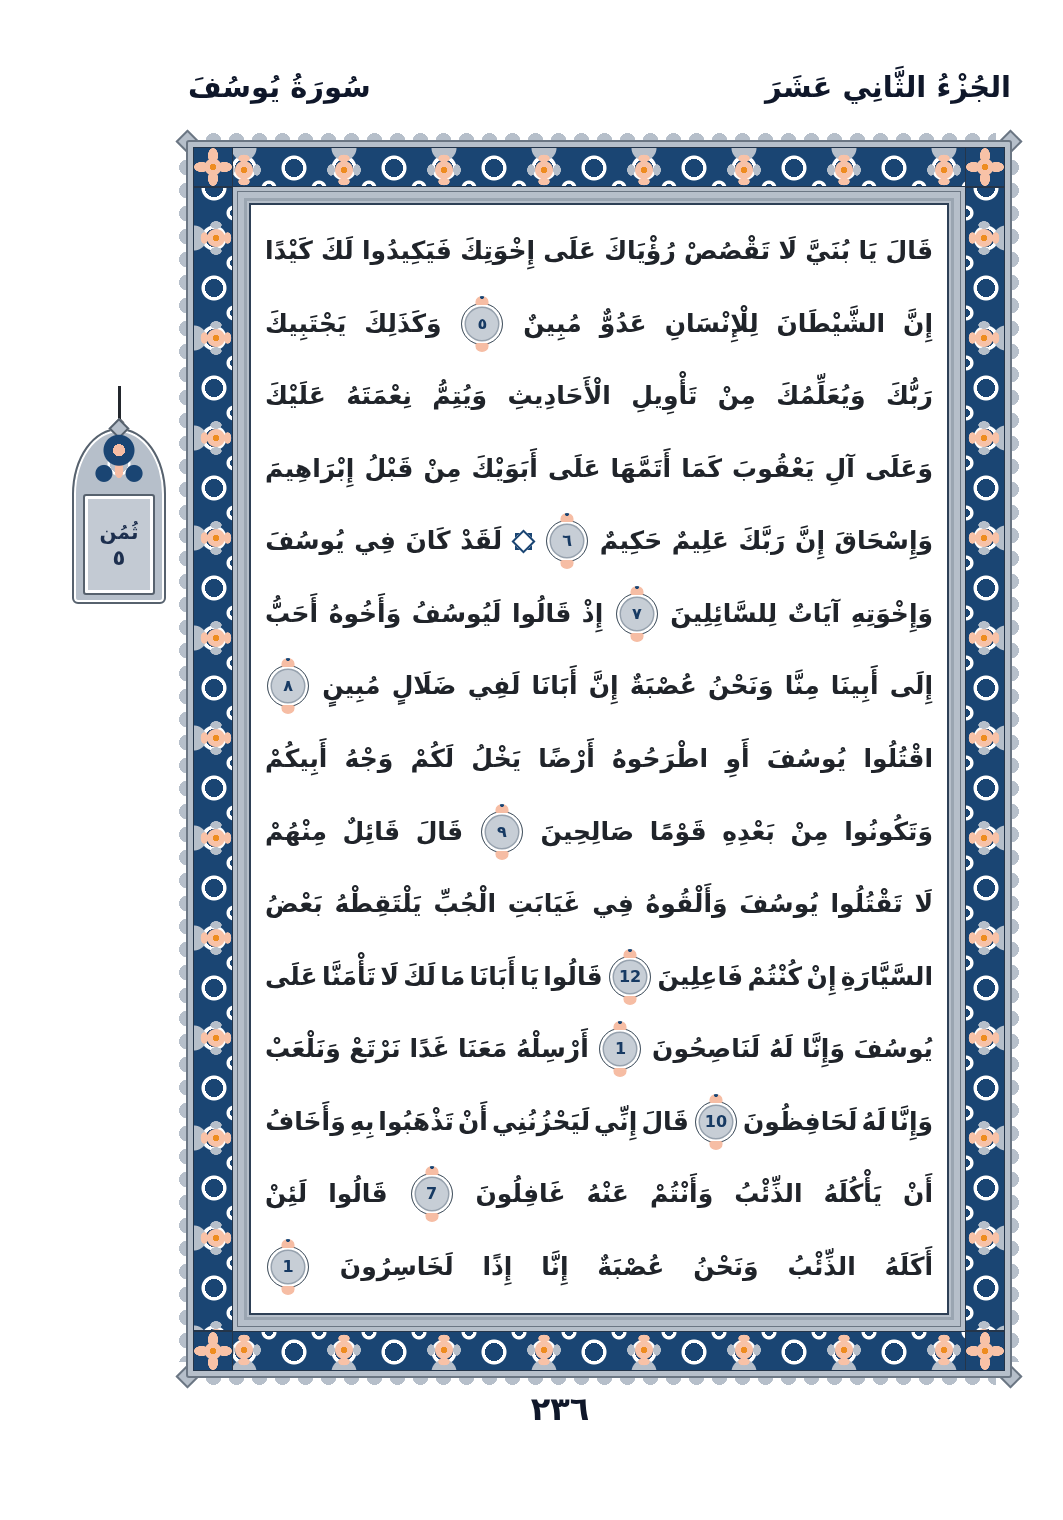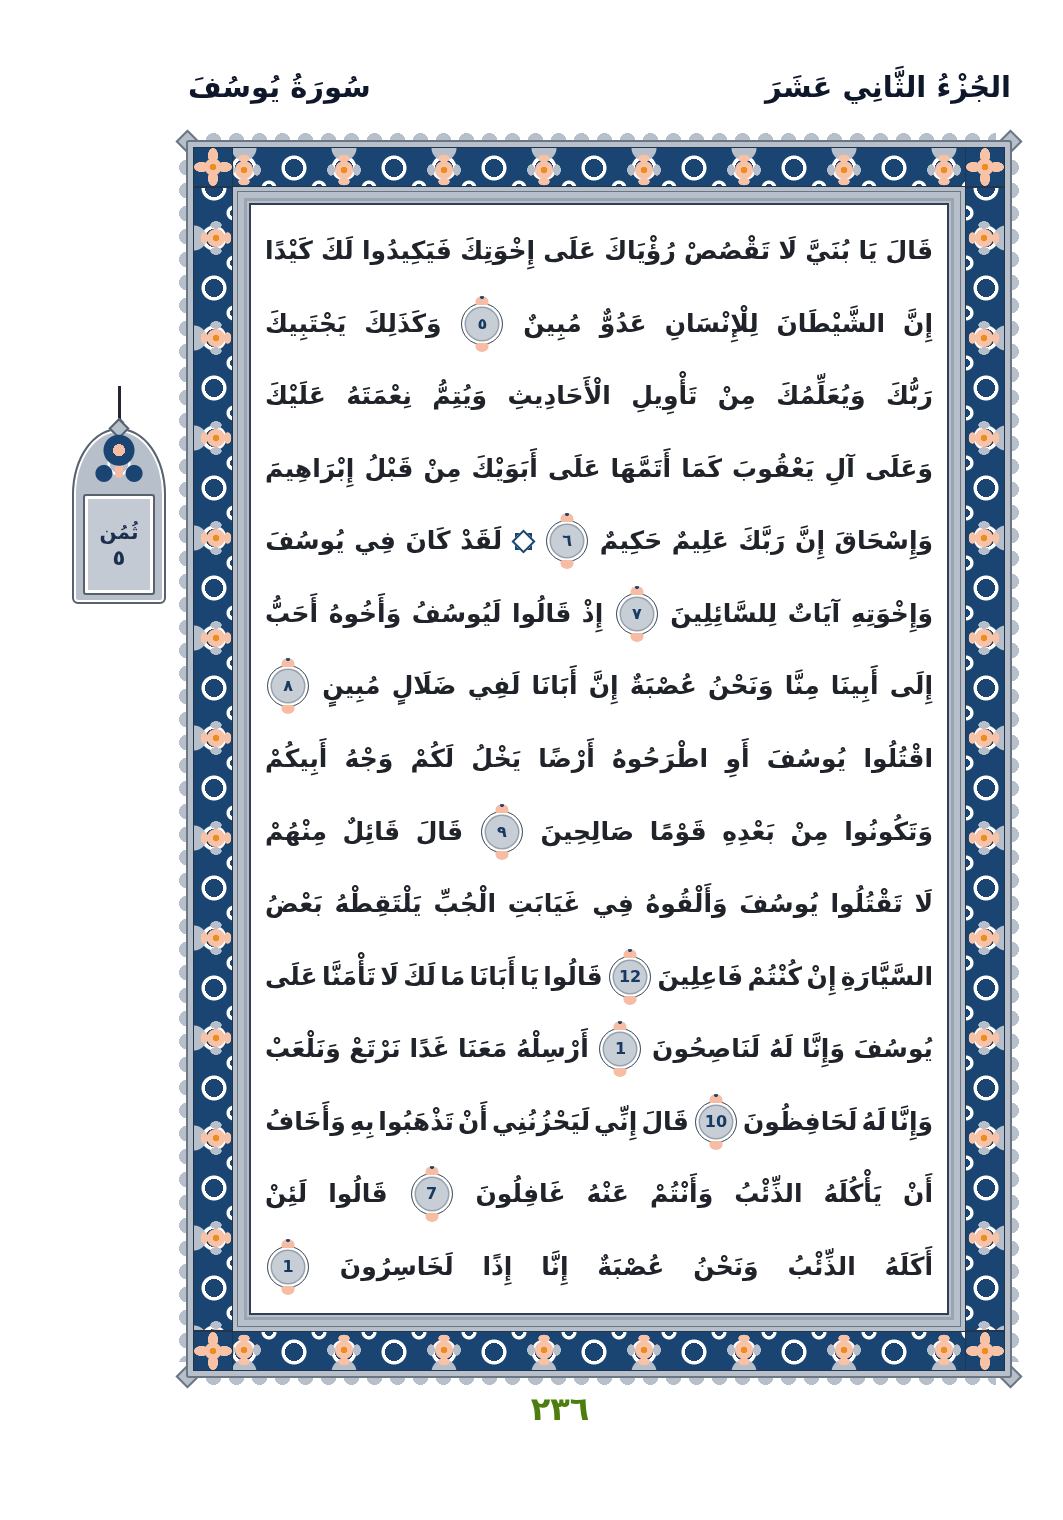--- a/index.html
+++ b/index.html
@@ -134,21 +134,21 @@
       radial-gradient(circle at 76% 68%,#1a4573 0 8px,rgba(0,0,0,0) 9px),
       radial-gradient(circle at 50% 52%,rgba(0,0,0,0) 9px,#ffffff 9px 11px,rgba(0,0,0,0) 12px);}
   .panel{position:absolute;left:9px;right:9px;top:64px;bottom:7px;background:#c3cad3;border:2px solid #57626e;
     box-shadow:inset 0 0 0 3px #ffffff;border-radius:3px;display:flex;flex-direction:column;
     align-items:center;justify-content:center;gap:4px;direction:rtl;}
   .panel .lbl{font-size:20px;font-weight:bold;color:#1d2f4e;line-height:1.15;}
   .panel .val{font-size:21px;font-weight:bold;color:#1d2f4e;line-height:1;}
 
   
   .page-num{position:absolute;top:1390px;left:560px;transform:translateX(-50%);
-    font-size:32px;font-weight:bold;color:#4d7c0f;}
+    font-size:32px;font-weight:bold;color:#0f172a;}
 </style>
 </head>
 <body>
 
 <div class="page">
 
   <div class="hdr hdr-juz">الجُزْءُ الثَّانِي عَشَرَ</div>
   <div class="hdr hdr-surah">سُورَةُ يُوسُفَ</div>
 
   <div class="frame">

